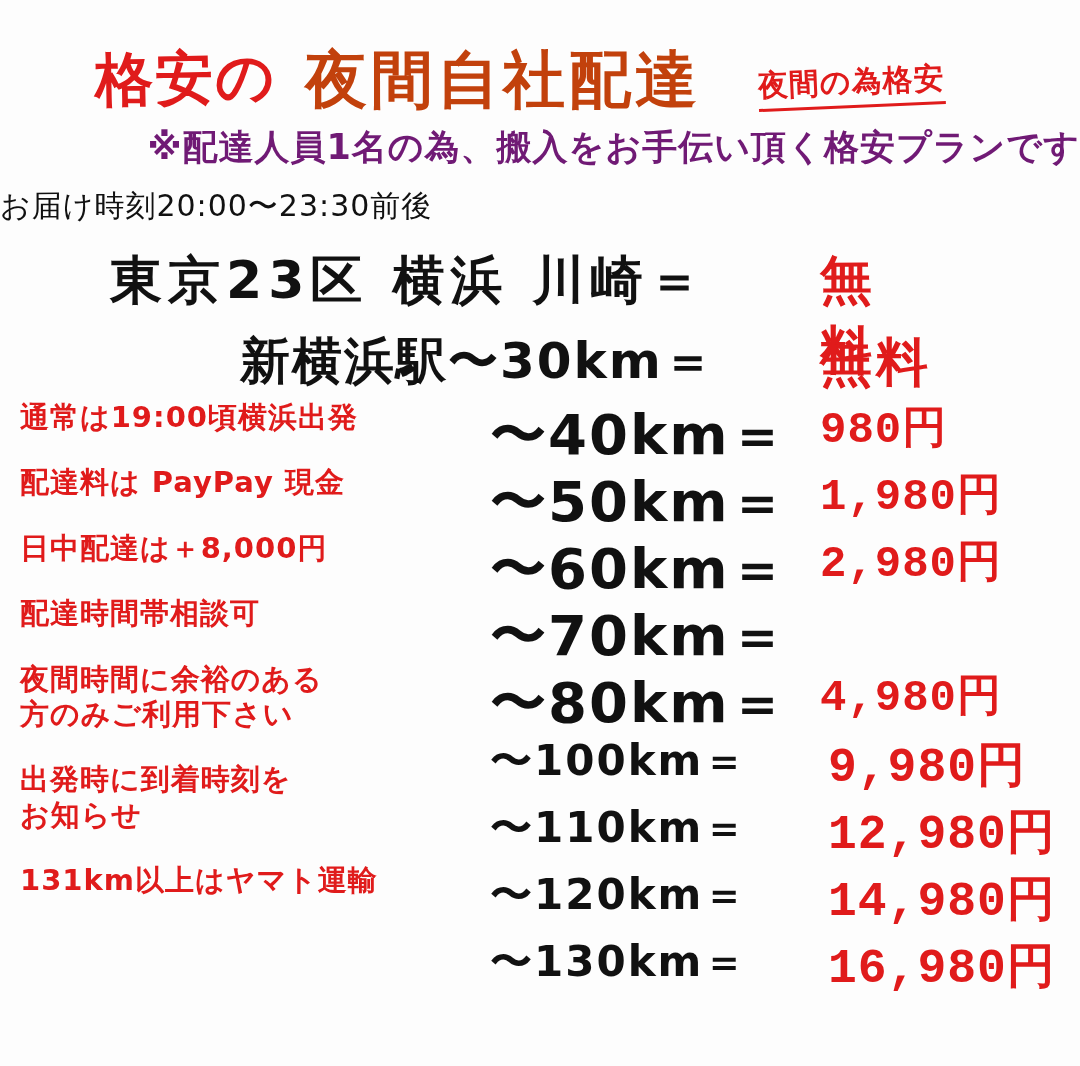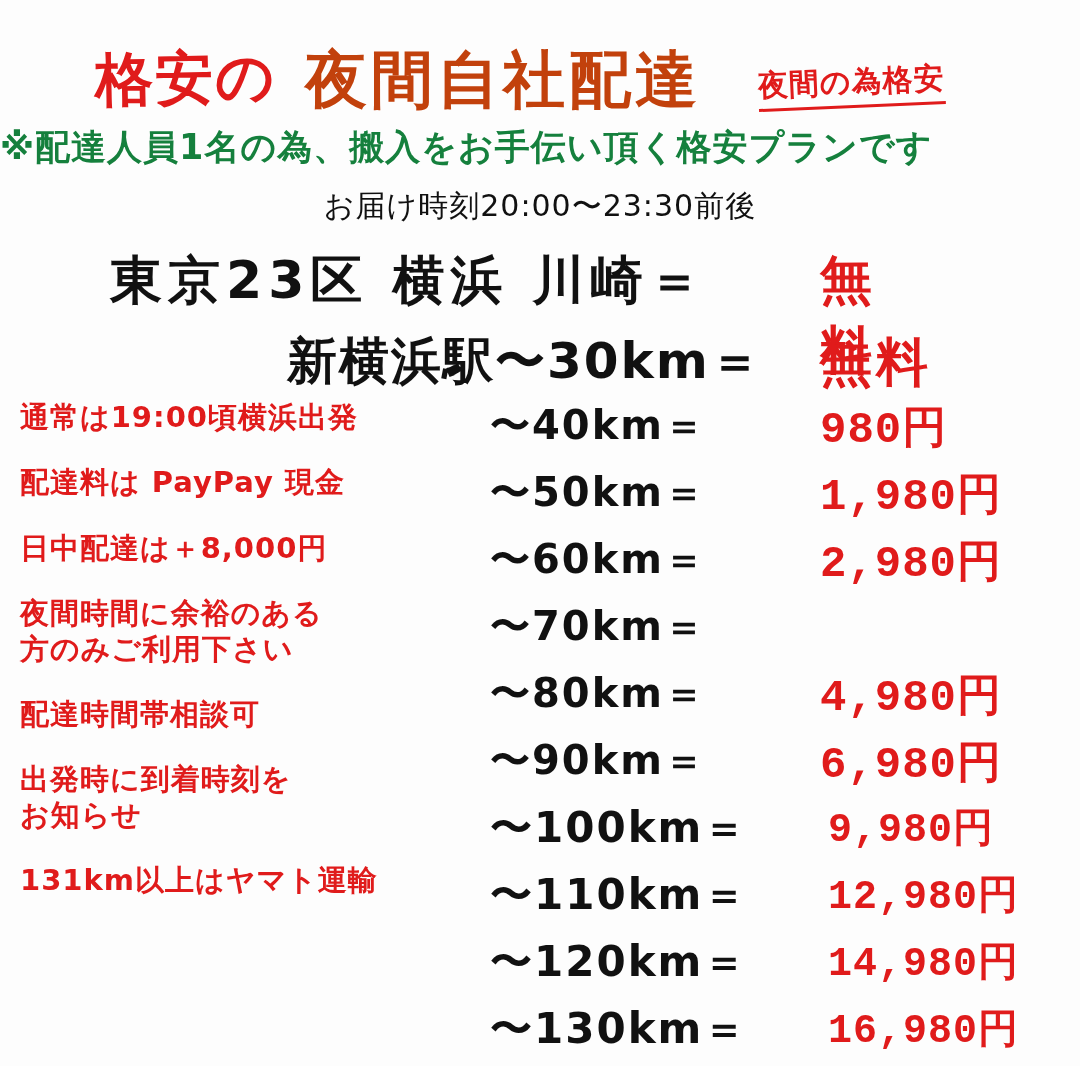--- a/index.html
+++ b/index.html
@@ -60,32 +60,31 @@
     transform: rotate(-2.5deg);
     border-bottom: 3px solid #e01b1b;
     padding-bottom: 2px;
   }
 
   .subtitle {
     position: absolute;
     top: 124px;
     left: 0;
     width: 1080px;
-    text-align: left;
+    text-align: right;
     font-size: 35px;
-    color: #15803d;
+    color: #701a75;
     font-weight: bold;
     letter-spacing: 1px;
   }
   .delivery-time {
     position: absolute;
     top: 186px;
     left: 0;
     width: 1080px;
-    text-align: center;
     font-size: 30px;
     color: #111111;
     letter-spacing: 1px;
   }
 
   
   .free-row-1 {
     position: absolute;
     top: 246px;
     left: 0;
@@ -118,21 +117,20 @@
     height: 68px;
   }
   .free-row-2 .area {
     position: absolute;
     left: 240px;
     top: 0;
     font-size: 50px;
     font-weight: bold;
     letter-spacing: 2px;
     color: #111111;
-    margin-left: 47px;
   }
   .free-row-2 .price {
     position: absolute;
     left: 820px;
     top: 0;
     font-size: 52px;
     font-weight: bold;
     color: #e01b1b;
     letter-spacing: 4px;
   }
@@ -162,39 +160,39 @@
     width: 590px;
   }
   .price-row {
     position: relative;
     height: 67px;
   }
   .price-row .dist {
     position: absolute;
     left: 0;
     top: 0;
-    font-size: 40px;
+    font-size: 56px;
     font-weight: bold;
     color: #111111;
     letter-spacing: 2px;
     white-space: nowrap;
   }
   .price-row .amount {
     position: absolute;
     left: 330px;
     top: 0;
     font-size: 44px;
     font-weight: bold;
     color: #e01b1b;
     letter-spacing: 1px;
     white-space: nowrap;
     font-family: Liberation Mono, monospace;
   }
   .price-row.wide .dist { font-size: 42px; }
-  .price-row.wide .amount { left: 338px; font-size: 40px; }
+  .price-row.wide .amount { left: 338px; font-size: 48px; }
 </style>
 </head>
 <body>
 
 <div class="page">
 
   <div class="header">
     <span class="title-red">格安の</span>
     <span class="title-black">夜間自社配達</span>
     <span class="title-stamp">夜間の為格安</span>
@@ -217,27 +215,27 @@
     <div class="note">
       <span>通常は19:00頃横浜出発</span>
     </div>
     <div class="note">
       <span>配達料は PayPay 現金</span>
     </div>
     <div class="note">
       <span>日中配達は＋8,000円</span>
     </div>
     <div class="note">
+      <span>配達時間帯相談可</span>
+    </div>
+    <div class="note">
       <span>夜間時間に余裕のある</span>
       <span class="line2">方のみご利用下さい</span>
     </div>
     <div class="note">
-      <span>配達時間帯相談可</span>
-    </div>
-    <div class="note">
       <span>出発時に到着時刻を</span>
       <span class="line2">お知らせ</span>
     </div>
     <div class="note">
       <span>131km以上はヤマト運輸</span>
     </div>
   </div>
 
   <div class="price-table">
     <div class="price-row">
@@ -252,24 +250,20 @@
       <span class="dist">〜60km＝</span>
       <span class="amount">2,980円</span>
     </div>
     <div class="price-row">
       <span class="dist">〜70km＝</span>
     </div>
     <div class="price-row">
       <span class="dist">〜80km＝</span>
       <span class="amount">4,980円</span>
     </div>
-    <div class="price-row">
-      <span class="dist">〜90km＝</span>
-      <span class="amount">6,980円</span>
-    </div>
     <div class="price-row wide">
       <span class="dist">〜100km＝</span>
       <span class="amount">9,980円</span>
     </div>
     <div class="price-row wide">
       <span class="dist">〜110km＝</span>
       <span class="amount">12,980円</span>
     </div>
     <div class="price-row wide">
       <span class="dist">〜120km＝</span>

